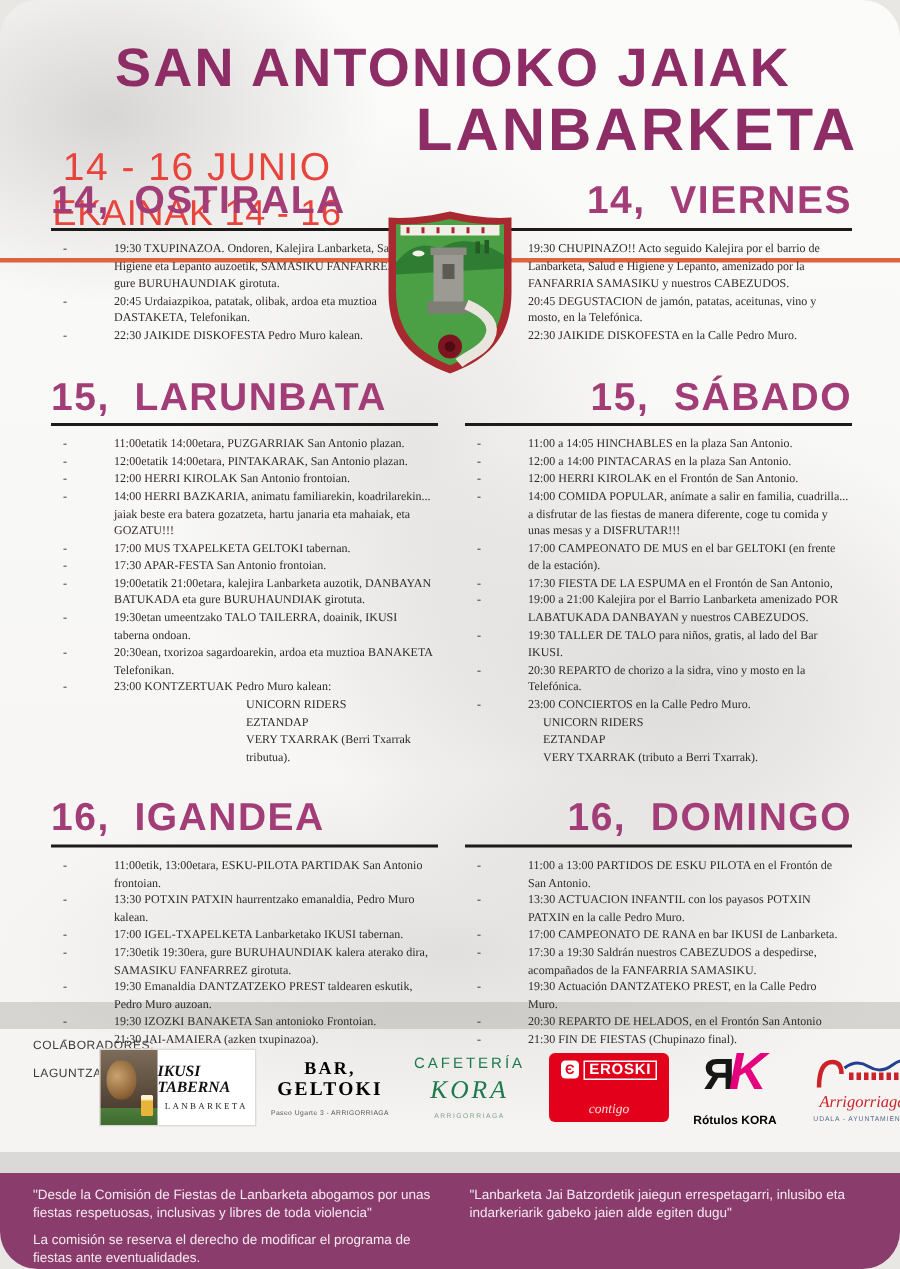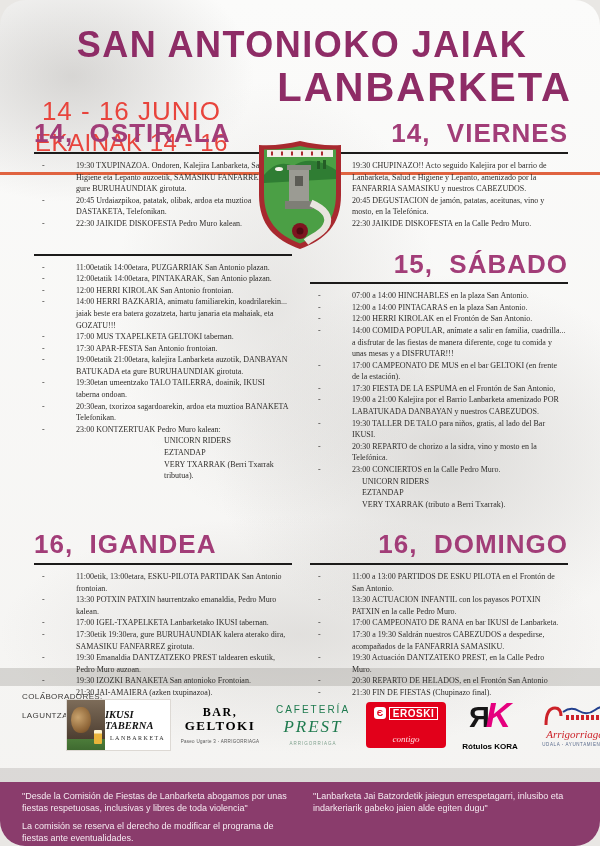--- a/index.html
+++ b/index.html
@@ -168,20 +168,21 @@
             <span class="etext">20:45 DEGUSTACION de jamón, patatas, aceitunas, vino y mosto, en la Telefónica.</span>
           </div>
           <div class="event-item">
             <span class="dash">-</span>
             <span class="etext">22:30 JAIKIDE DISKOFESTA en la Calle Pedro Muro.</span>
           </div>
         </div>
     </section>
 
     <section class="sec left">
+      <h2 class="sec-title">15,  LARUNBATA</h2>
       <div class="sec-rule"></div>
       <div class="events">
           <div class="event-item">
             <span class="dash">-</span>
             <span class="etext">11:00etatik 14:00etara, PUZGARRIAK San Antonio plazan.</span>
           </div>
           <div class="event-item">
             <span class="dash">-</span>
             <span class="etext">12:00etatik 14:00etara, PINTAKARAK, San Antonio plazan.</span>
           </div>
@@ -228,21 +229,21 @@
           </div>
         </div>
     </section>
 
     <section class="sec right">
       <h2 class="sec-title">15,  SÁBADO</h2>
       <div class="sec-rule"></div>
       <div class="events">
           <div class="event-item">
             <span class="dash">-</span>
-            <span class="etext">07:00 a 14:00 HINCHABLES en la plaza San Antonio.</span>
+            <span class="etext">11:00 a 14:05 HINCHABLES en la plaza San Antonio.</span>
           </div>
           <div class="event-item">
             <span class="dash">-</span>
             <span class="etext">12:00 a 14:00 PINTACARAS en la plaza San Antonio.</span>
           </div>
           <div class="event-item">
             <span class="dash">-</span>
             <span class="etext">12:00 HERRI KIROLAK en el Frontón de San Antonio.</span>
           </div>
           <div class="event-item">
@@ -376,21 +377,21 @@
       </div>
 
       <div class="logo geltoki">
         <div class="geltoki-l1">BAR,</div>
         <div class="geltoki-l2">GELTOKI</div>
         <div class="geltoki-sub">Paseo Ugarte 3 - ARRIGORRIAGA</div>
       </div>
 
       <div class="logo imara">
         <div class="imara-l1">CAFETERÍA</div>
-        <div class="imara-l2">PREST</div>
+        <div class="imara-l2">KORA</div>
         <div class="imara-sub">ARRIGORRIAGA</div>
       </div>
 
       <div class="logo eroski">
         <div class="er-row">
           <span class="er-badge">Є</span>
           <span class="er-word">EROSKI</span>
         </div>
         <div class="er-tag">contigo</div>
       </div>

